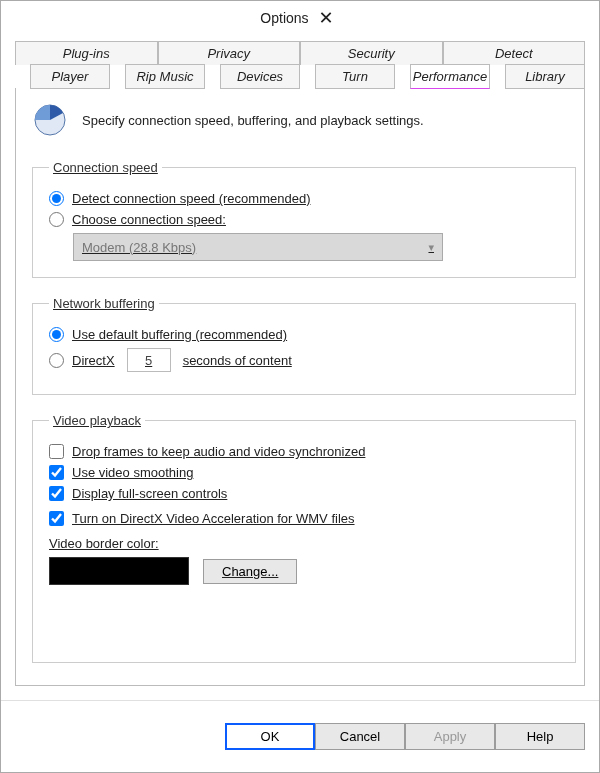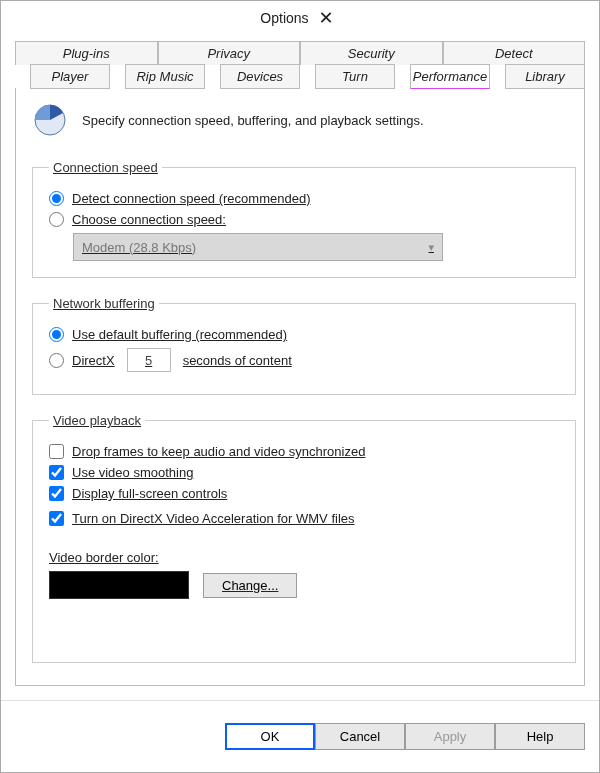--- a/index.html
+++ b/index.html
@@ -233,21 +233,21 @@
         <span>Use video smoothing</span>
       </div>
       <div class="row">
         <input type="checkbox" checked="" style="">
         <span>Display full-screen controls</span>
       </div>
       <div class="row" style="margin-top:10px">
         <input type="checkbox" checked="" style="">
         <span>Turn on DirectX Video Acceleration for WMV files</span>
       </div>
-      <div class="row" style="margin-top:24px">
+      <div class="row" style="margin-top:10px">
         <span>Video border color:</span>
       </div>
       <div class="row">
         <span class="swatch"></span>
         <span style="width:14px"></span>
         <button class="btn">Change...</button>
       </div>
     </fieldset>
 
   </div>

